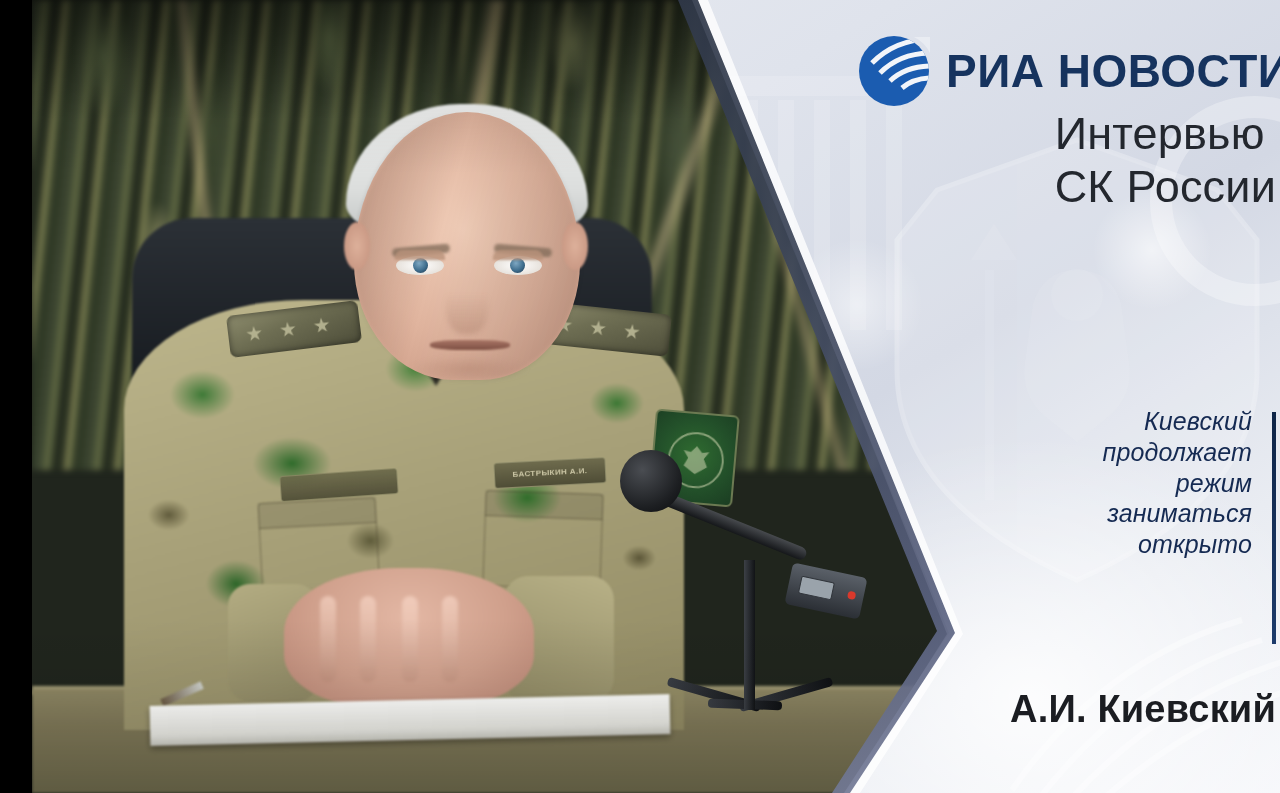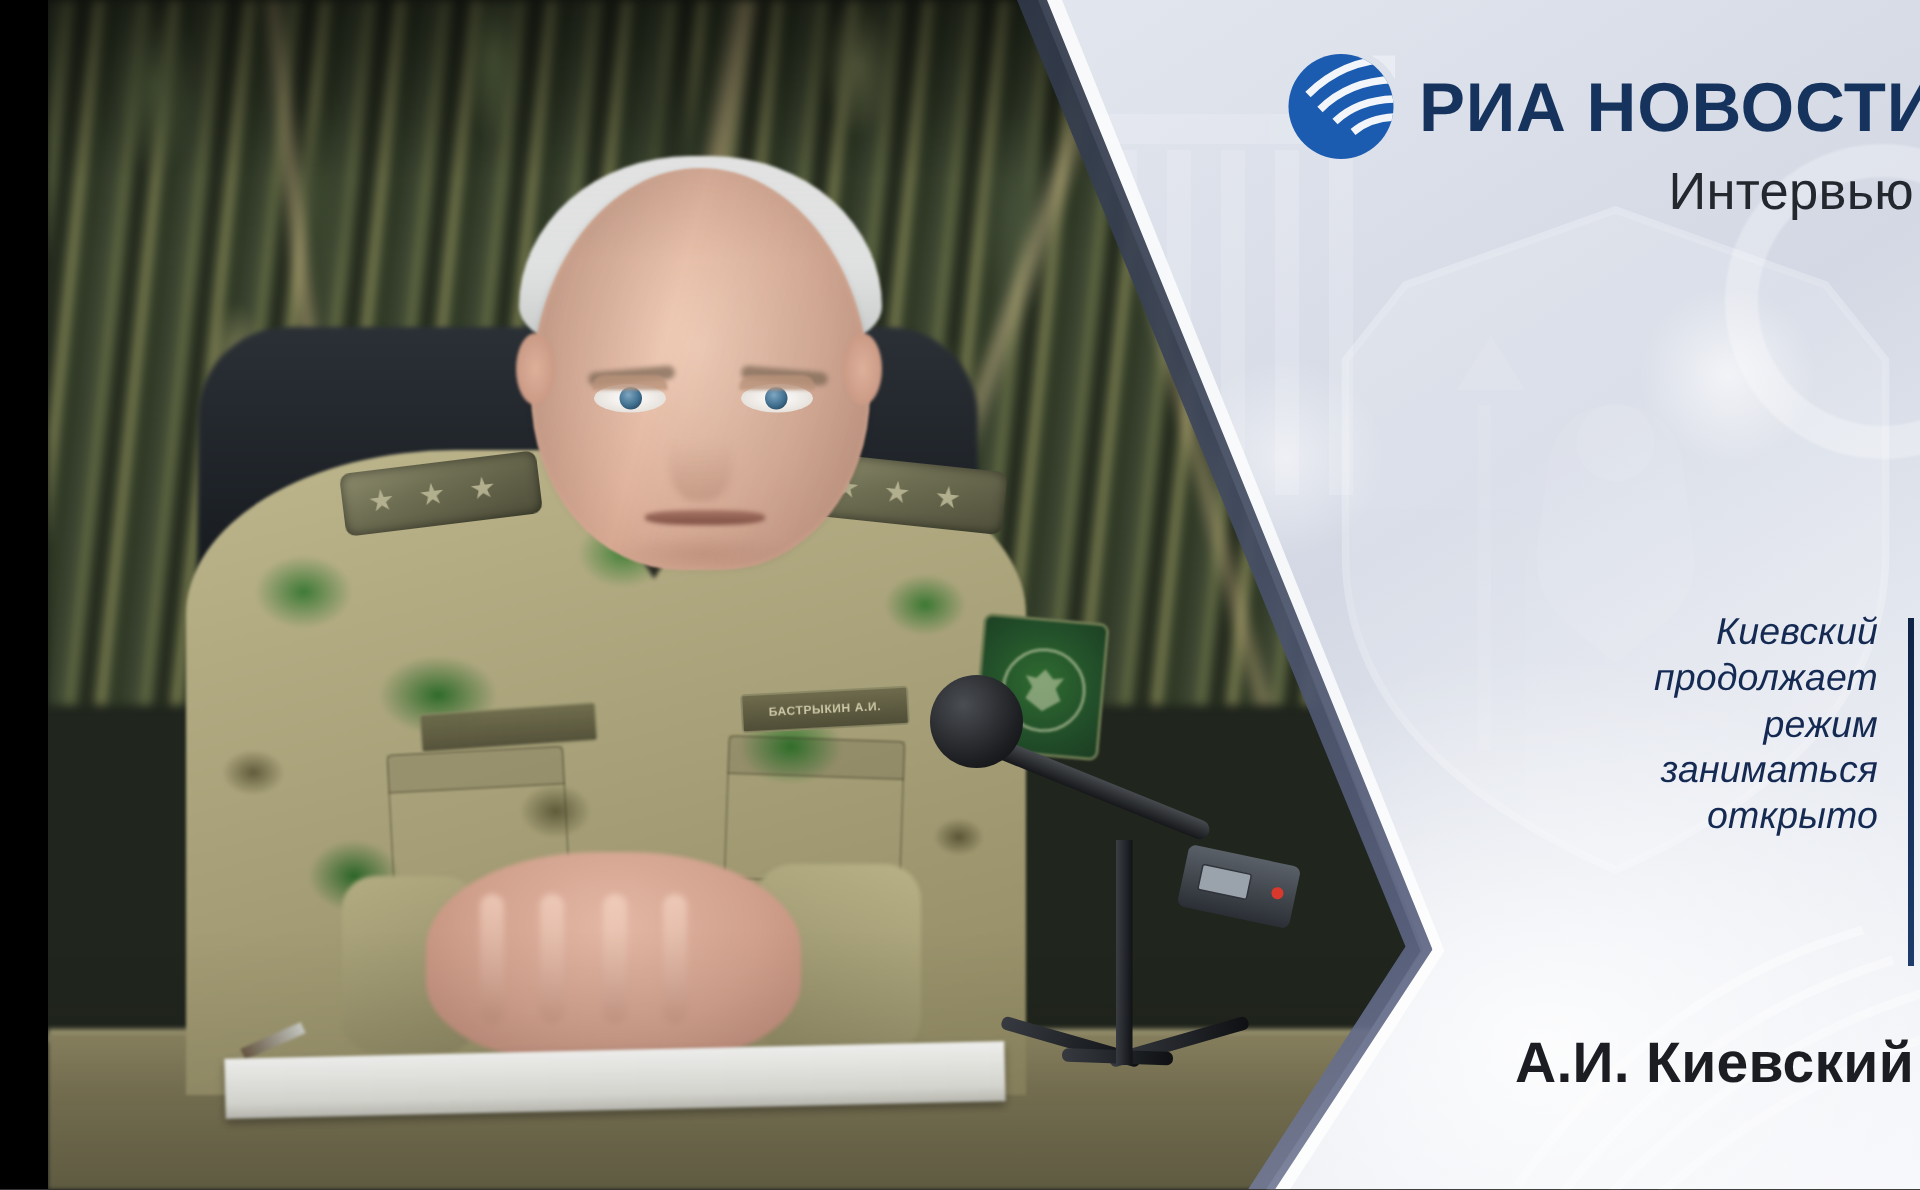--- a/index.html
+++ b/index.html
@@ -407,21 +407,21 @@
   }
   .logo-mark{ width:76px; height:76px; flex:0 0 auto; }
   .logo-text{
     font-size:46px; font-weight:bold; letter-spacing:.5px;
     color:#16335e; white-space:nowrap;
     font-family:"Liberation Sans", sans-serif;
   }
 
   .subtitle{
     position:absolute; right:36px; top:108px;
-    font-size:35px; line-height:1.17; font-weight:normal;
+    font-size:45px; line-height:1.17; font-weight:normal;
     color:#23272e;
     letter-spacing:.2px;
   }
   .subtitle .ln{ display:block; white-space:nowrap; }
 
   .quote-wrap{
     position:absolute; right:36px; top:406px;
     display:flex; align-items:flex-start; gap:20px;
   }
   .quote{
@@ -583,20 +583,21 @@
           <path d="M76 33 Q50 33 34 48"></path>
           <path d="M76 45 Q58 45 46 55"></path>
         </g>
         <path d="M58 4 A35 35 0 0 1 74 20 L74 4 Z" fill="#e9ecf2"></path>
       </svg>
       <div class="logo-text">РИА НОВОСТИ</div>
     </div>
 
     <div class="subtitle">
       <span class="ln">Интервью</span>
+      <span class="ln">СК России</span>
     </div>
 
     <div class="quote-wrap">
       <div class="quote">
         <span class="ln">Киевский</span>
         <span class="ln">продолжает</span>
         <span class="ln">режим</span>
         <span class="ln">заниматься</span>
         <span class="ln">открыто</span>
       </div>

